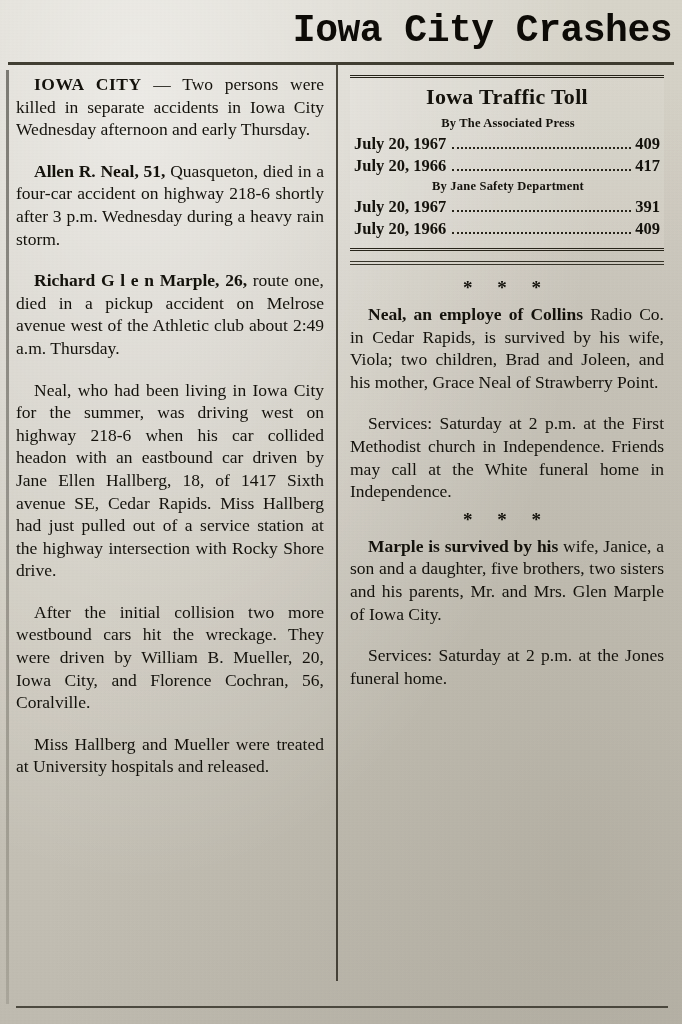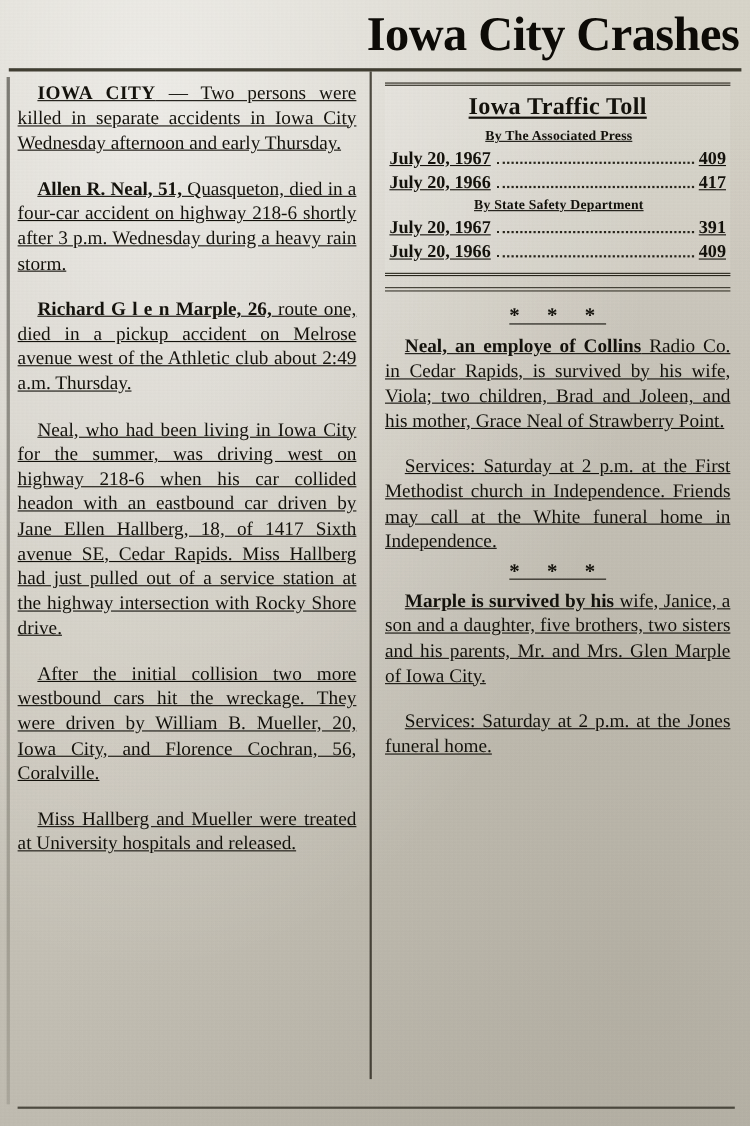--- a/index.html
+++ b/index.html
@@ -31,23 +31,23 @@
     inset: 0;
     pointer-events: none;
     opacity: .20;
     background-image:
       repeating-linear-gradient(0deg, rgba(0,0,0,.05) 0px, rgba(0,0,0,0) 2px, rgba(0,0,0,.04) 3px),
       repeating-linear-gradient(90deg, rgba(0,0,0,.04) 0px, rgba(0,0,0,0) 3px, rgba(0,0,0,.03) 4px);
   }
 
   
   .headline {
-    font-family: Liberation Serif, serif;
-    font-weight: bold;
-    font-size: 44px;
+    font-family: Liberation Mono, monospace;
+    font-weight: bold;
+    font-size: 38px;
     line-height: 54px;
     letter-spacing: -0.5px;
     text-align: right;
     padding: 4px 10px 2px 30px;
     color: #100e0a;
     white-space: nowrap;
   }
   .rule-under-head {
     height: 3px;
     background: #262318;
@@ -59,21 +59,20 @@
   .cols {
     position: relative;
     display: flex;
     padding: 8px 12px 0 16px;
     box-sizing: border-box;
     height: 930px;
   }
   .col {
     position: relative;
     box-sizing: border-box;
-    text-decoration: underline;
   }
   .col-left {
     width: 322px;
     padding-right: 14px;
   }
   .col-right {
     width: 326px;
     padding-left: 12px;
   }
   .vrule {
@@ -203,21 +202,21 @@
           <span class="toll-label">July 20, 1967</span>
           <span class="toll-dots"></span>
           <span class="toll-val">409</span>
         </div>
         <div class="toll-row">
           <span class="toll-label">July 20, 1966</span>
           <span class="toll-dots"></span>
           <span class="toll-val">417</span>
         </div>
 
-        <div class="toll-sub">By State Safety Department</div>
+        <div class="toll-sub">By Jane Safety Department</div>
         <div class="toll-row">
           <span class="toll-label">July 20, 1967</span>
           <span class="toll-dots"></span>
           <span class="toll-val">391</span>
         </div>
         <div class="toll-row">
           <span class="toll-label">July 20, 1966</span>
           <span class="toll-dots"></span>
           <span class="toll-val">409</span>
         </div>

